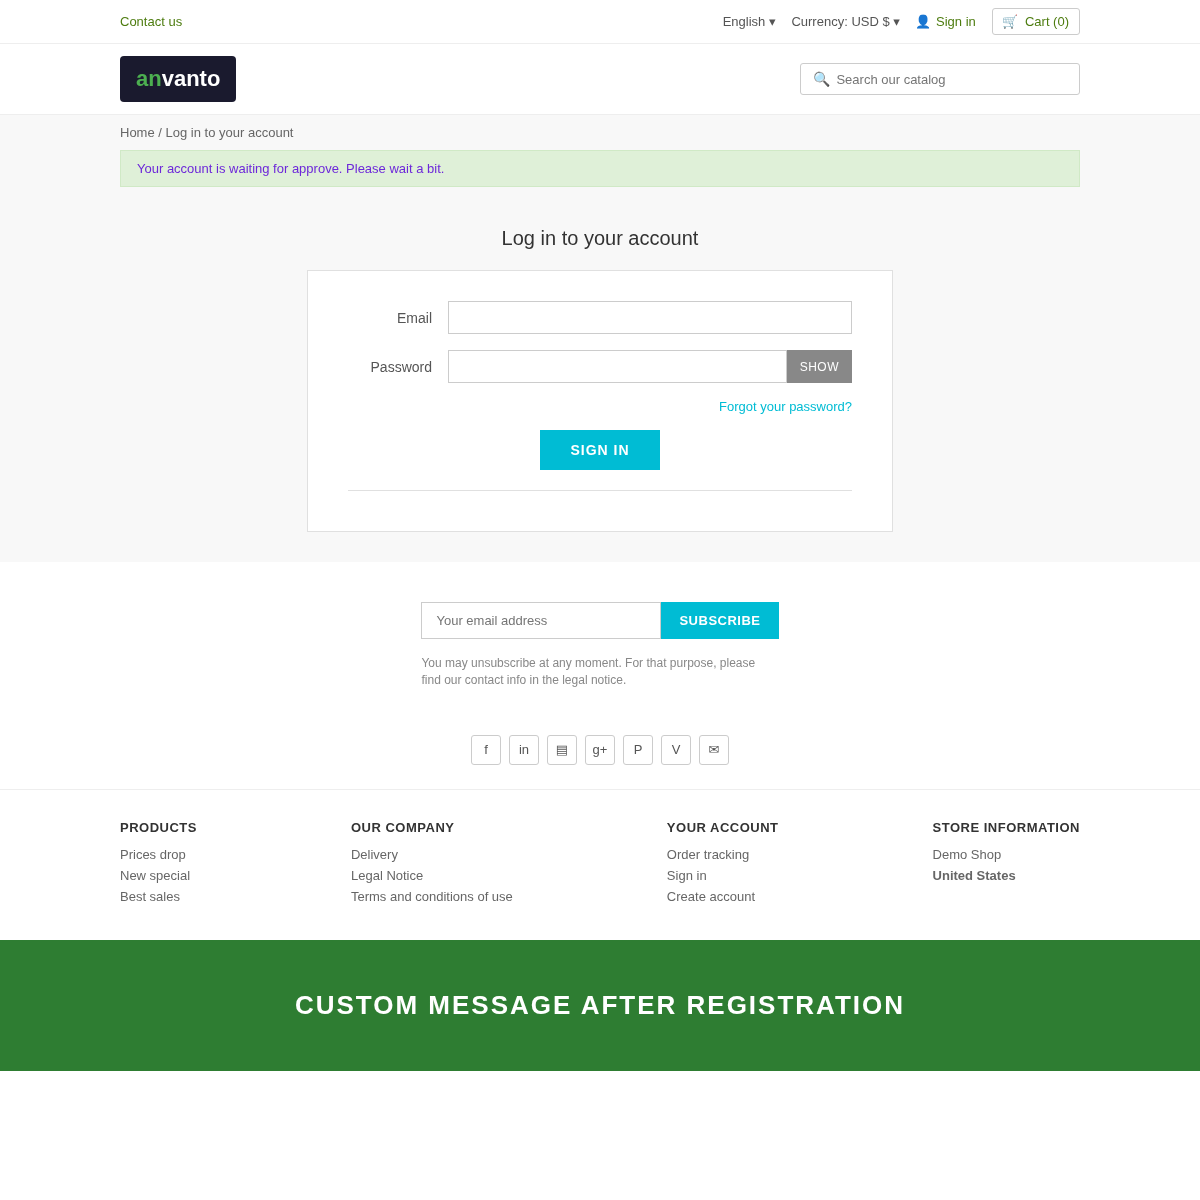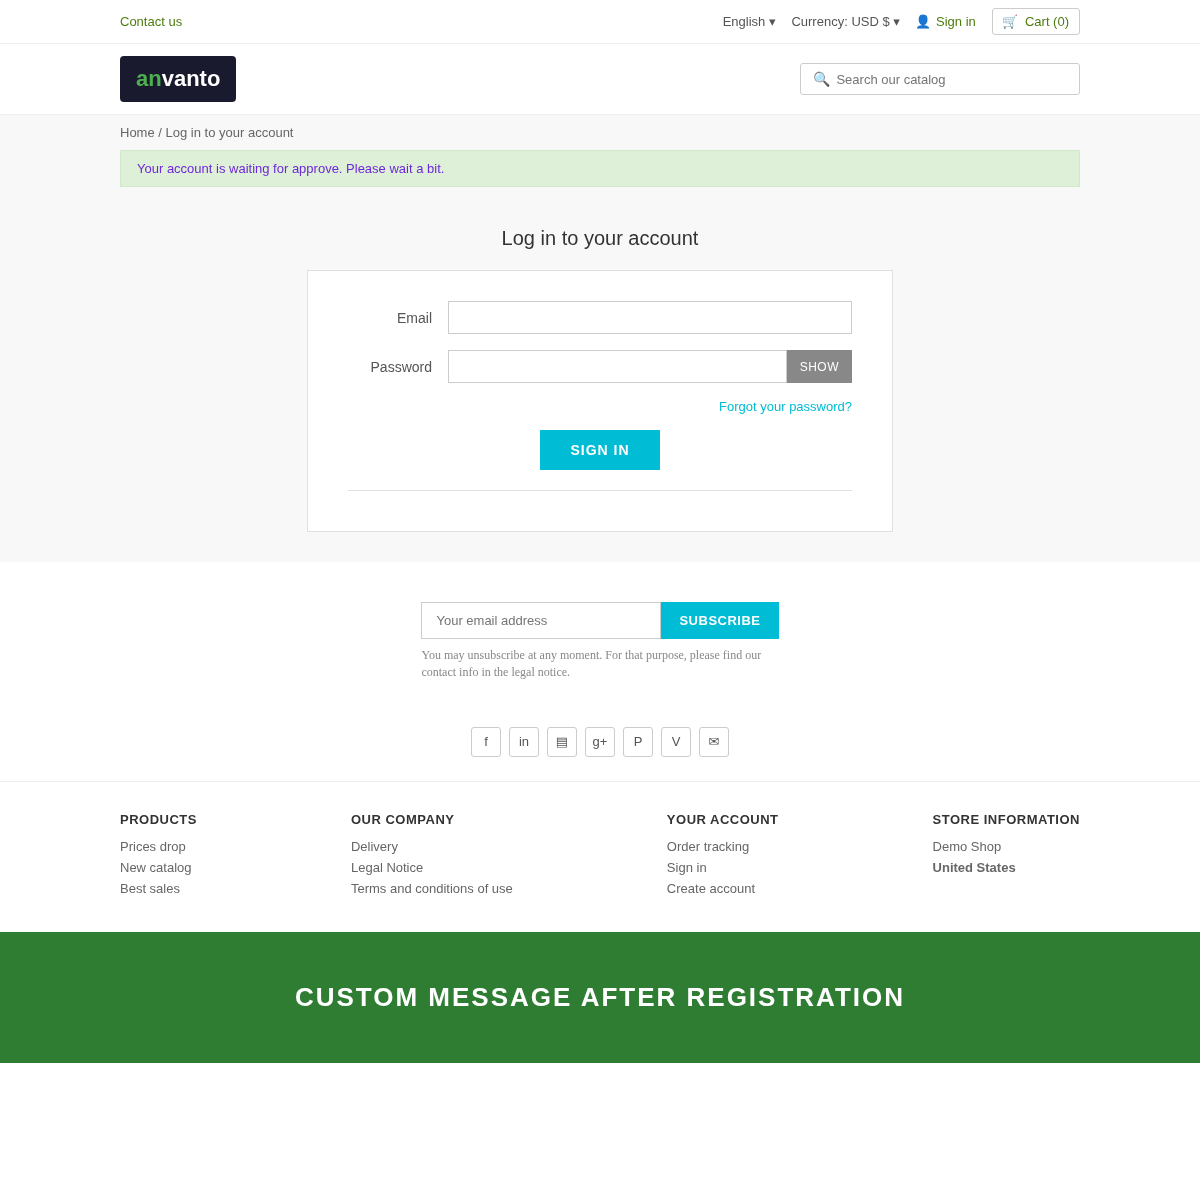--- a/index.html
+++ b/index.html
@@ -219,21 +219,21 @@
       align-items: flex-start;
       gap: 60px;
       padding: 40px 120px 30px;
       background: #fff;
     }
     .newsletter-title {
       font-size: 18px;
       color: #333;
       line-height: 1.4;
     }
-    .newsletter-right { display: flex; flex-direction: column; gap: 8px; }
+    .newsletter-right { display: flex; flex-direction: column; gap: 16px; }
     .newsletter-input-row { display: flex; gap: 0; }
     .newsletter-input {
       border: 1px solid #ccc;
       padding: 10px 14px;
       font-size: 13px;
       width: 240px;
       outline: none;
     }
     .subscribe-btn {
       background: #00bcd4;
@@ -243,21 +243,20 @@
       font-size: 13px;
       font-weight: bold;
       cursor: pointer;
       letter-spacing: 0.5px;
     }
     .unsubscribe-note {
       font-size: 12px;
       color: #888;
       max-width: 340px;
       line-height: 1.4;
-      font-family: Liberation Serif, serif;
     }
 
     
     .social-row {
       display: flex;
       justify-content: center;
       gap: 8px;
       padding: 16px 0 24px;
       background: #fff;
     }
@@ -403,21 +402,21 @@
   <a class="social-icon">g+</a>
   <a class="social-icon">P</a>
   <a class="social-icon">V</a>
   <a class="social-icon">✉</a>
 </div>
 
 <div class="footer">
   <div class="footer-col">
     <h4>PRODUCTS</h4>
     <a>Prices drop</a>
-    <a>New catalog</a>
+    <a>New special</a>
     <a>Best sales</a>
   </div>
   <div class="footer-col">
     <h4>OUR COMPANY</h4>
     <a>Delivery</a>
     <a>Legal Notice</a>
     <a>Terms and conditions of use</a>
   </div>
   <div class="footer-col">
     <h4>YOUR ACCOUNT</h4>

